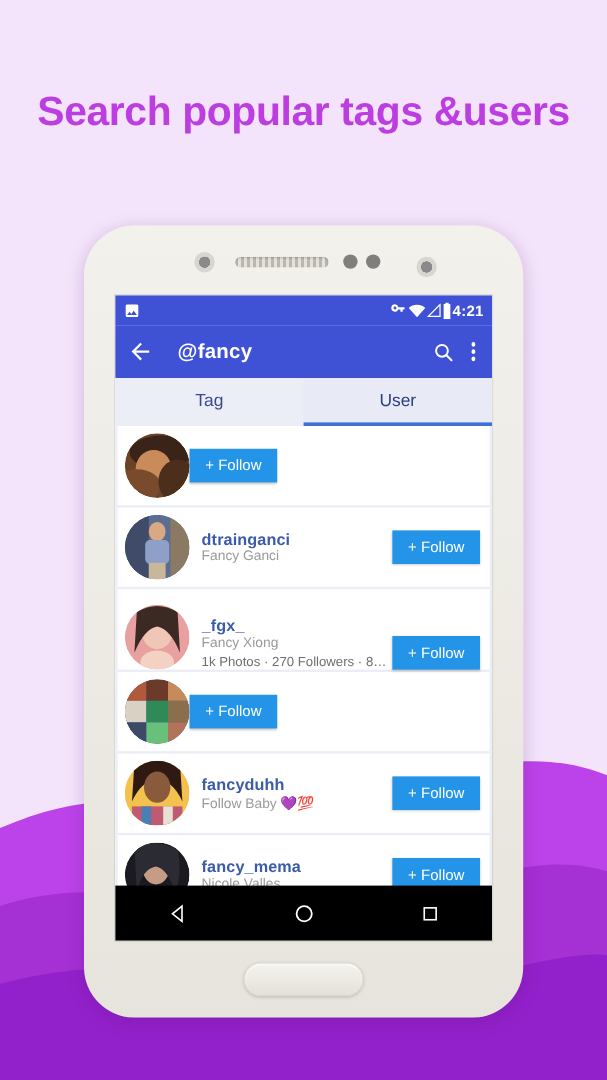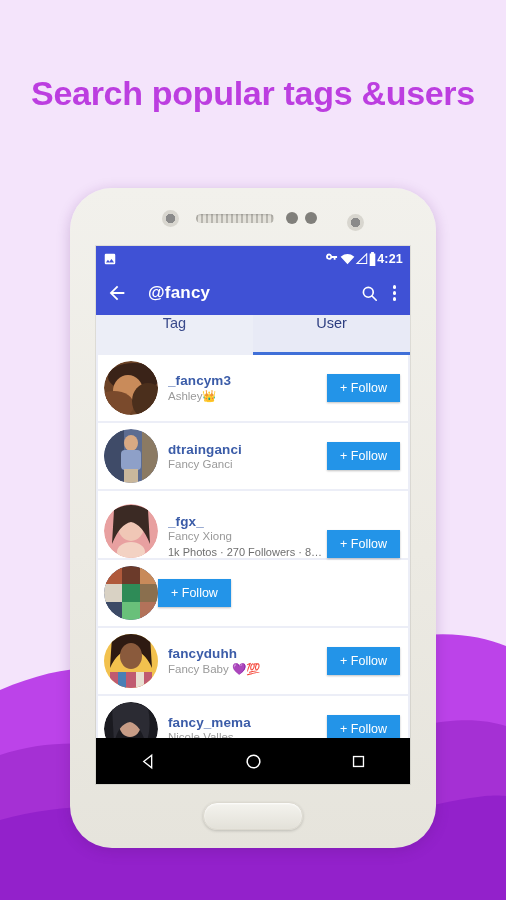--- a/index.html
+++ b/index.html
@@ -94,21 +94,21 @@
     font-size:17px; font-weight:bold;
     margin-left:20px; letter-spacing:0.2px;
   }
   .appbar-actions { margin-left:auto; display:flex; align-items:center; gap:14px; padding-right:4px; }
   .dots { display:flex; flex-direction:column; gap:2.5px; align-items:center; cursor:pointer; }
   .dots i { width:3.5px; height:3.5px; border-radius:50%; background:#fff; display:block; }
 
   
   .tabs { display:flex; height:40px; background:#e8eaf6; }
   .tab {
-    flex:1; display:flex; align-items:flex-start; justify-content:center;
+    flex:1; display:flex; align-items:center; justify-content:center;
     font-size:14.5px; color:#3a4a8c;
     background:#e8eaf6;
     border-bottom:3px solid transparent;
     cursor:pointer;
   }
   .tab.inactive { background:#eceef7; }
   .tab.active { border-bottom-color:#3f6fd8; color:#2d3e80; }
 
   
   .list { background:#eceef7; padding:0; }
@@ -254,24 +254,20 @@
               </defs>
             <g clip-path="url(#c1)">
               <rect width="54" height="54" fill="#6b4226"></rect>
               <ellipse cx="30" cy="16" rx="26" ry="14" fill="#3a2318"></ellipse>
               <ellipse cx="24" cy="30" rx="15" ry="16" fill="#c98b5a"></ellipse>
               <ellipse cx="10" cy="44" rx="20" ry="14" fill="#7a4a2c"></ellipse>
               <ellipse cx="44" cy="40" rx="16" ry="18" fill="#4b2f1c"></ellipse>
             </g>
             </svg>
         </div>
-        <div class="row-info">
-          <div class="uname">_fancym3</div>
-          <div class="fullname">Ashley👑</div>
-        </div>
         <button class="follow-btn">+ Follow</button>
       </div>
 
       <div class="row">
         <div class="avatar">
           <svg viewBox="0 0 54 54">
               <defs>
                 <clipPath id="c2">
                   <circle cx="27" cy="27" r="27"></circle>
                 </clipPath>
@@ -355,21 +351,21 @@
               <path d="M8 2 Q27 -6 46 2 L48 34 Q40 16 27 16 Q14 16 6 34 Z" fill="#2e1a12"></path>
               <ellipse cx="27" cy="22" rx="11" ry="13" fill="#8a5a3c"></ellipse>
               <rect x="6" y="38" width="42" height="16" fill="#c05a70"></rect>
               <rect x="14" y="38" width="8" height="16" fill="#4a7fb5"></rect>
               <rect x="32" y="38" width="8" height="16" fill="#e8e0d2"></rect>
             </g>
             </svg>
         </div>
         <div class="row-info">
           <div class="uname">fancyduhh</div>
-          <div class="fullname">Fancy Baby 💜💯</div>
+          <div class="fullname">Follow Baby 💜💯</div>
         </div>
         <button class="follow-btn">+ Follow</button>
       </div>
 
       <div class="row">
         <div class="avatar">
           <svg viewBox="0 0 54 54">
               <defs>
                 <clipPath id="c6">
                   <circle cx="27" cy="27" r="27"></circle>

